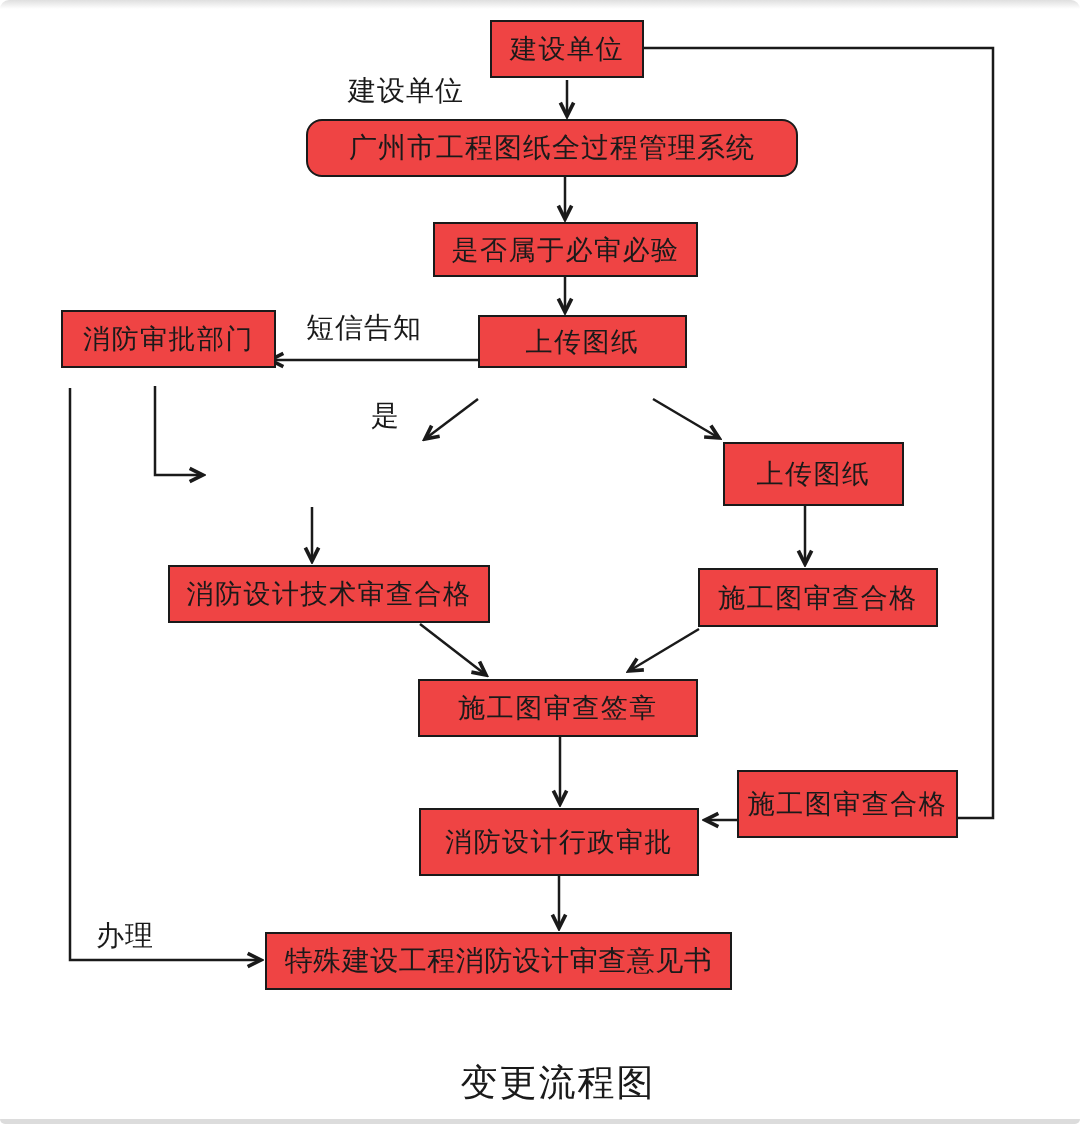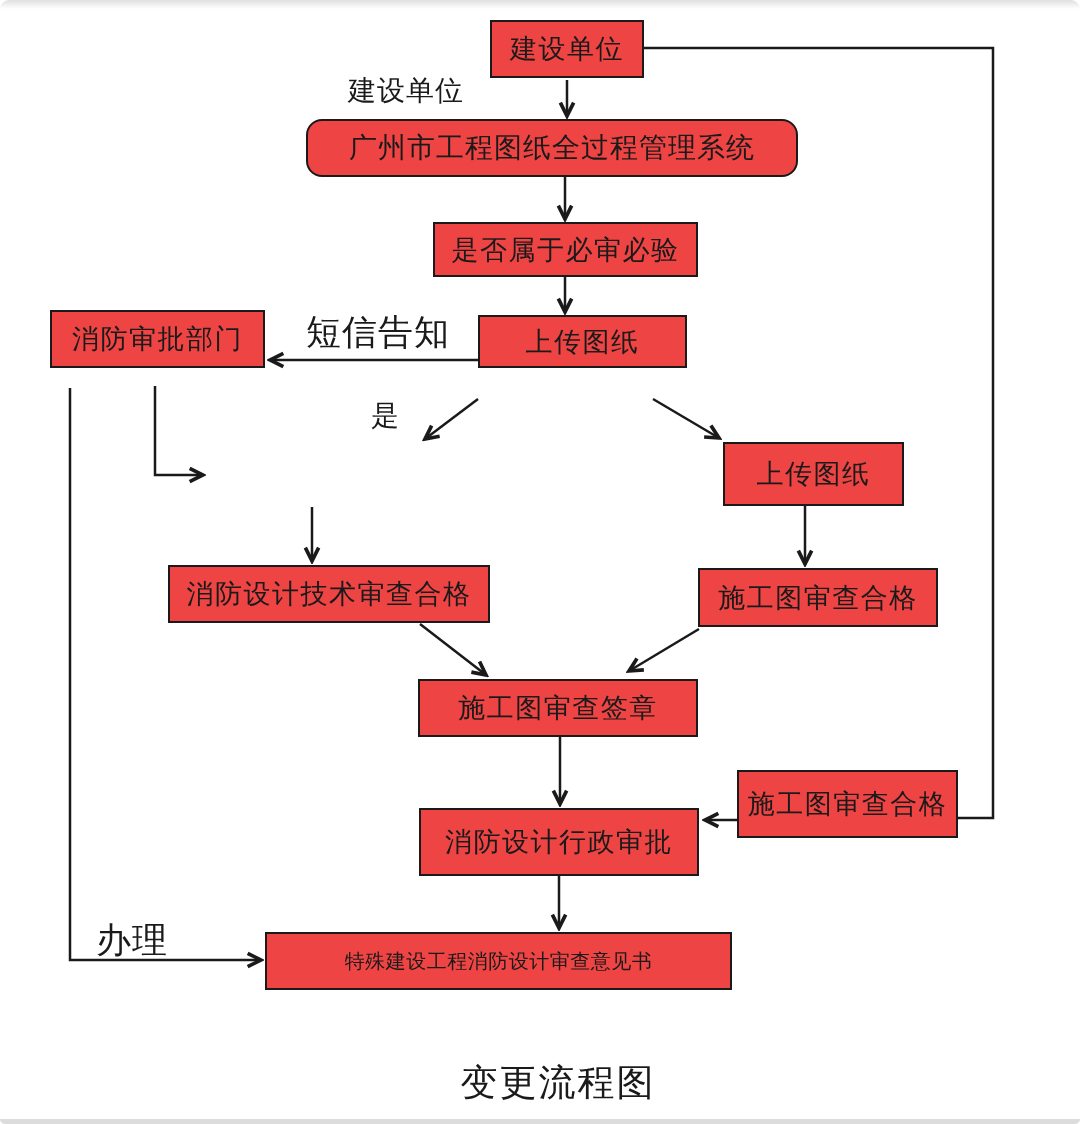--- a/index.html
+++ b/index.html
@@ -43,21 +43,21 @@
     white-space: nowrap;
     z-index: 2;
   }
   .node.rounded {
     border-radius: 16px;
     font-size: 28px;
     letter-spacing: 1px;
   }
   .edge-label {
     position: absolute;
-    font-size: 35px;
+    font-size: 28px;
     letter-spacing: 1px;
     white-space: nowrap;
     z-index: 3;
   }
   .diagram-title {
     position: absolute;
     left: 0; top: 1058px;
     width: 1080px;
     text-align: center;
     font-size: 37px;
@@ -106,36 +106,36 @@
   </svg>
 
   <div class="node" style="left:490px; top:20px; width:154px; height:58px;">建设单位</div>
 
   <div class="node rounded" style="left:306px; top:119px; width:492px; height:58px;">广州市工程图纸全过程管理系统</div>
 
   <div class="node" style="left:433px; top:222px; width:265px; height:55px;">是否属于必审必验</div>
 
   <div class="node" style="left:478px; top:315px; width:209px; height:53px;">上传图纸</div>
 
-  <div class="node" style="left:50px; top:310px; width:215px; height:58px;">消防审批部门</div>
+  <div class="node" style="left:61px; top:310px; width:215px; height:58px;">消防审批部门</div>
 
 
   <div class="node" style="left:723px; top:442px; width:181px; height:64px;">上传图纸</div>
 
   <div class="node" style="left:168px; top:565px; width:322px; height:58px;">消防设计技术审查合格</div>
 
   <div class="node" style="left:698px; top:568px; width:240px; height:59px;">施工图审查合格</div>
 
   <div class="node" style="left:418px; top:679px; width:280px; height:58px;">施工图审查签章</div>
 
   <div class="node" style="left:737px; top:770px; width:221px; height:68px;">施工图审查合格</div>
 
   <div class="node" style="left:419px; top:808px; width:280px; height:68px;">消防设计行政审批</div>
 
-  <div class="node" style="left:265px; top:932px; width:467px; height:58px; font-size:20px; letter-spacing:0.5px;">特殊建设工程消防设计审查意见书</div>
+  <div class="node" style="left:265px; top:932px; width:467px; height:58px; font-size:28px; letter-spacing:0.5px;">特殊建设工程消防设计审查意见书</div>
 
   <div class="edge-label" style="left:348px; top:72px; font-size:28px;">建设单位</div>
 
   <div class="edge-label" style="left:306px; top:309px;">短信告知</div>
 
   <div class="edge-label" style="left:371px; top:397px; font-size:28px;">是</div>
 
   <div class="edge-label" style="left:96px; top:917px;">办理</div>
 
   <div class="diagram-title">变更流程图</div>

